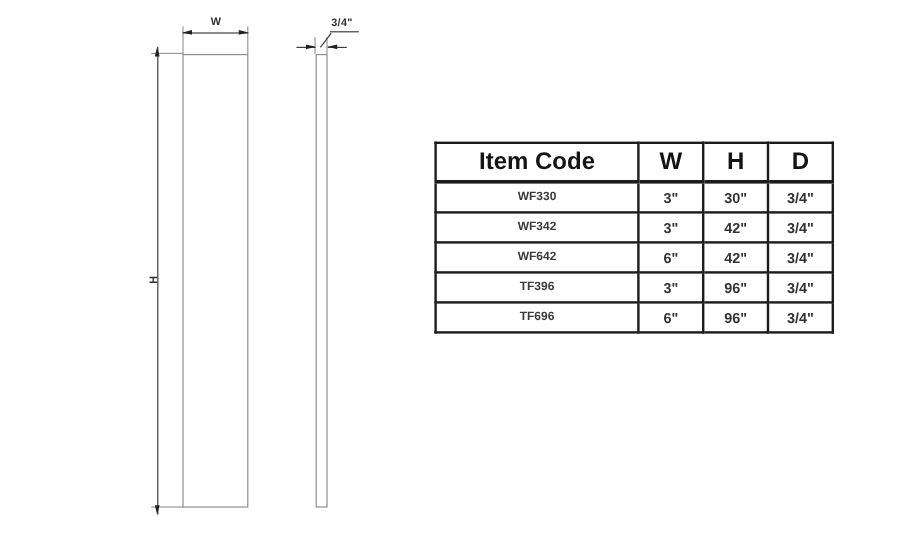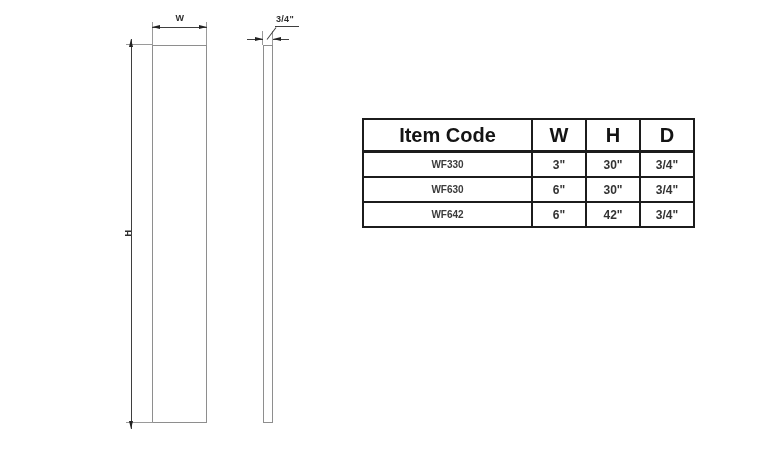--- a/index.html
+++ b/index.html
@@ -93,27 +93,39 @@
       </tr>
     </thead>
     <tbody>
       <tr>
         <td class="code">WF330</td>
         <td class="val">3"</td>
         <td class="val">30"</td>
         <td class="val">3/4"</td>
       </tr>
       <tr>
-        <td class="code">WF630</td>
-        <td class="val">6"</td>
-        <td class="val">30"</td>
+        <td class="code">WF342</td>
+        <td class="val">3"</td>
+        <td class="val">42"</td>
         <td class="val">3/4"</td>
       </tr>
       <tr>
         <td class="code">WF642</td>
         <td class="val">6"</td>
         <td class="val">42"</td>
         <td class="val">3/4"</td>
       </tr>
+      <tr>
+        <td class="code">TF396</td>
+        <td class="val">3"</td>
+        <td class="val">96"</td>
+        <td class="val">3/4"</td>
+      </tr>
+      <tr>
+        <td class="code">TF696</td>
+        <td class="val">6"</td>
+        <td class="val">96"</td>
+        <td class="val">3/4"</td>
+      </tr>
     </tbody>
   </table>
 
 </div>
 
 </body></html>

